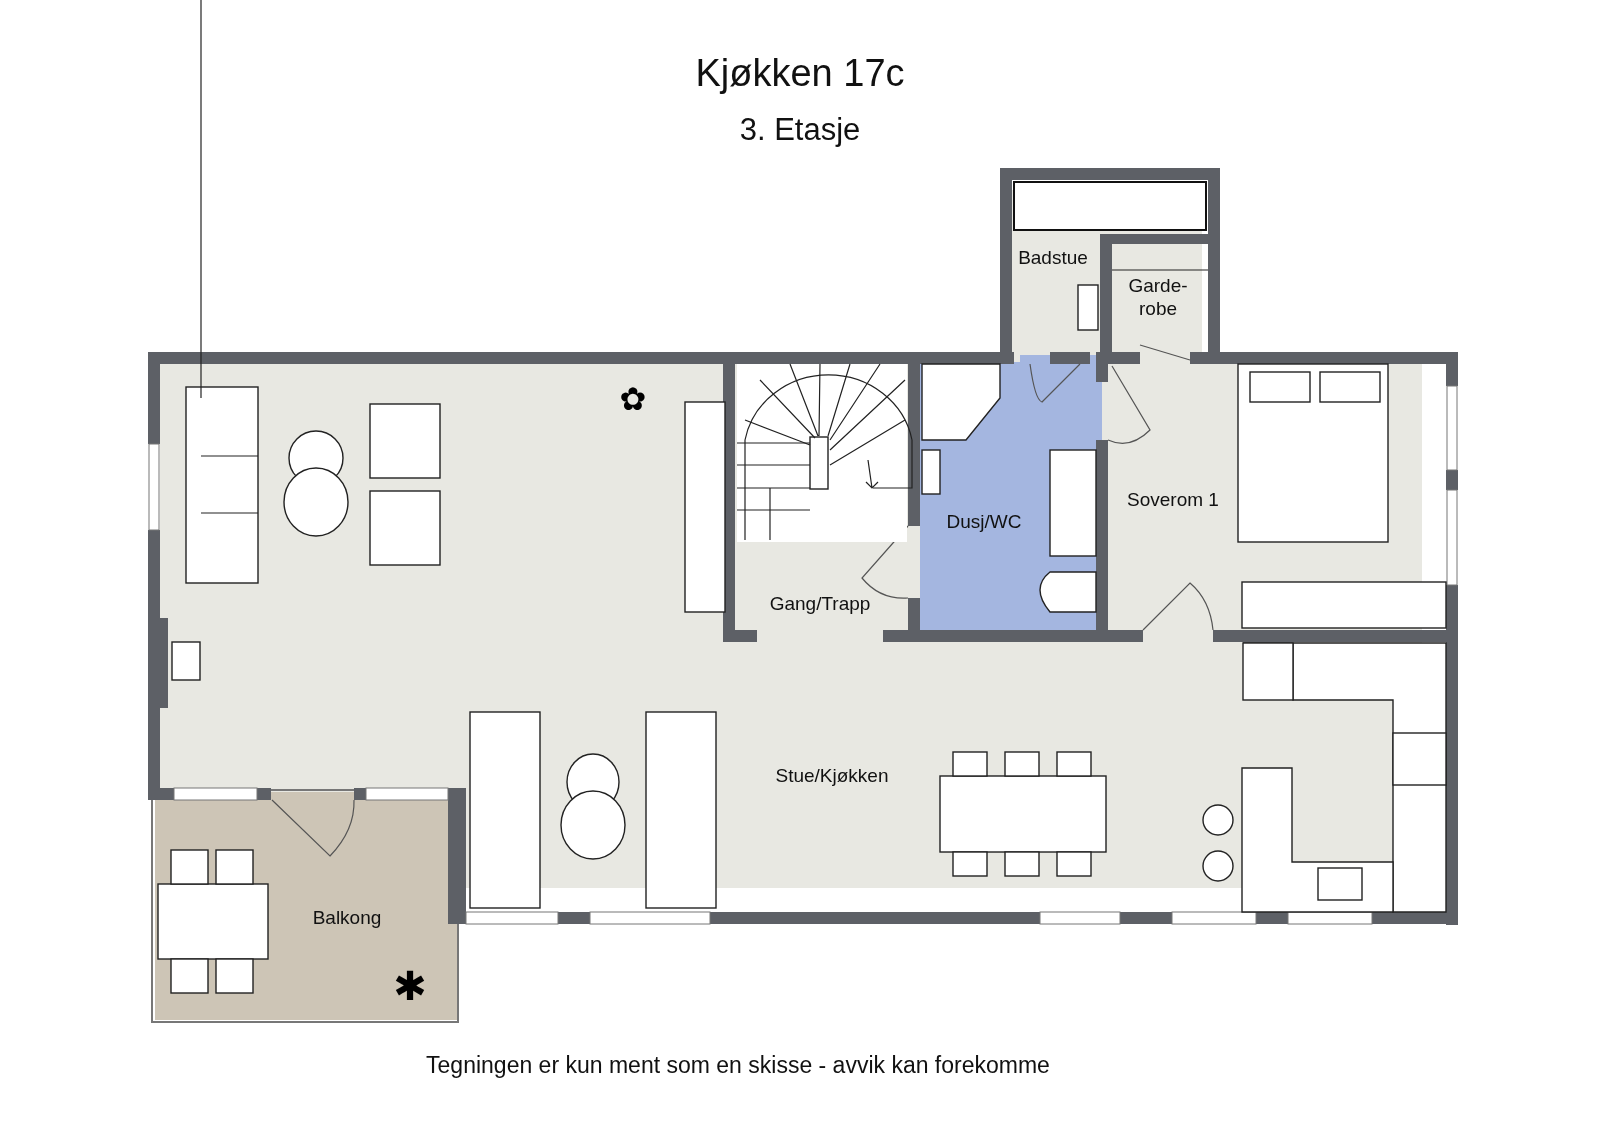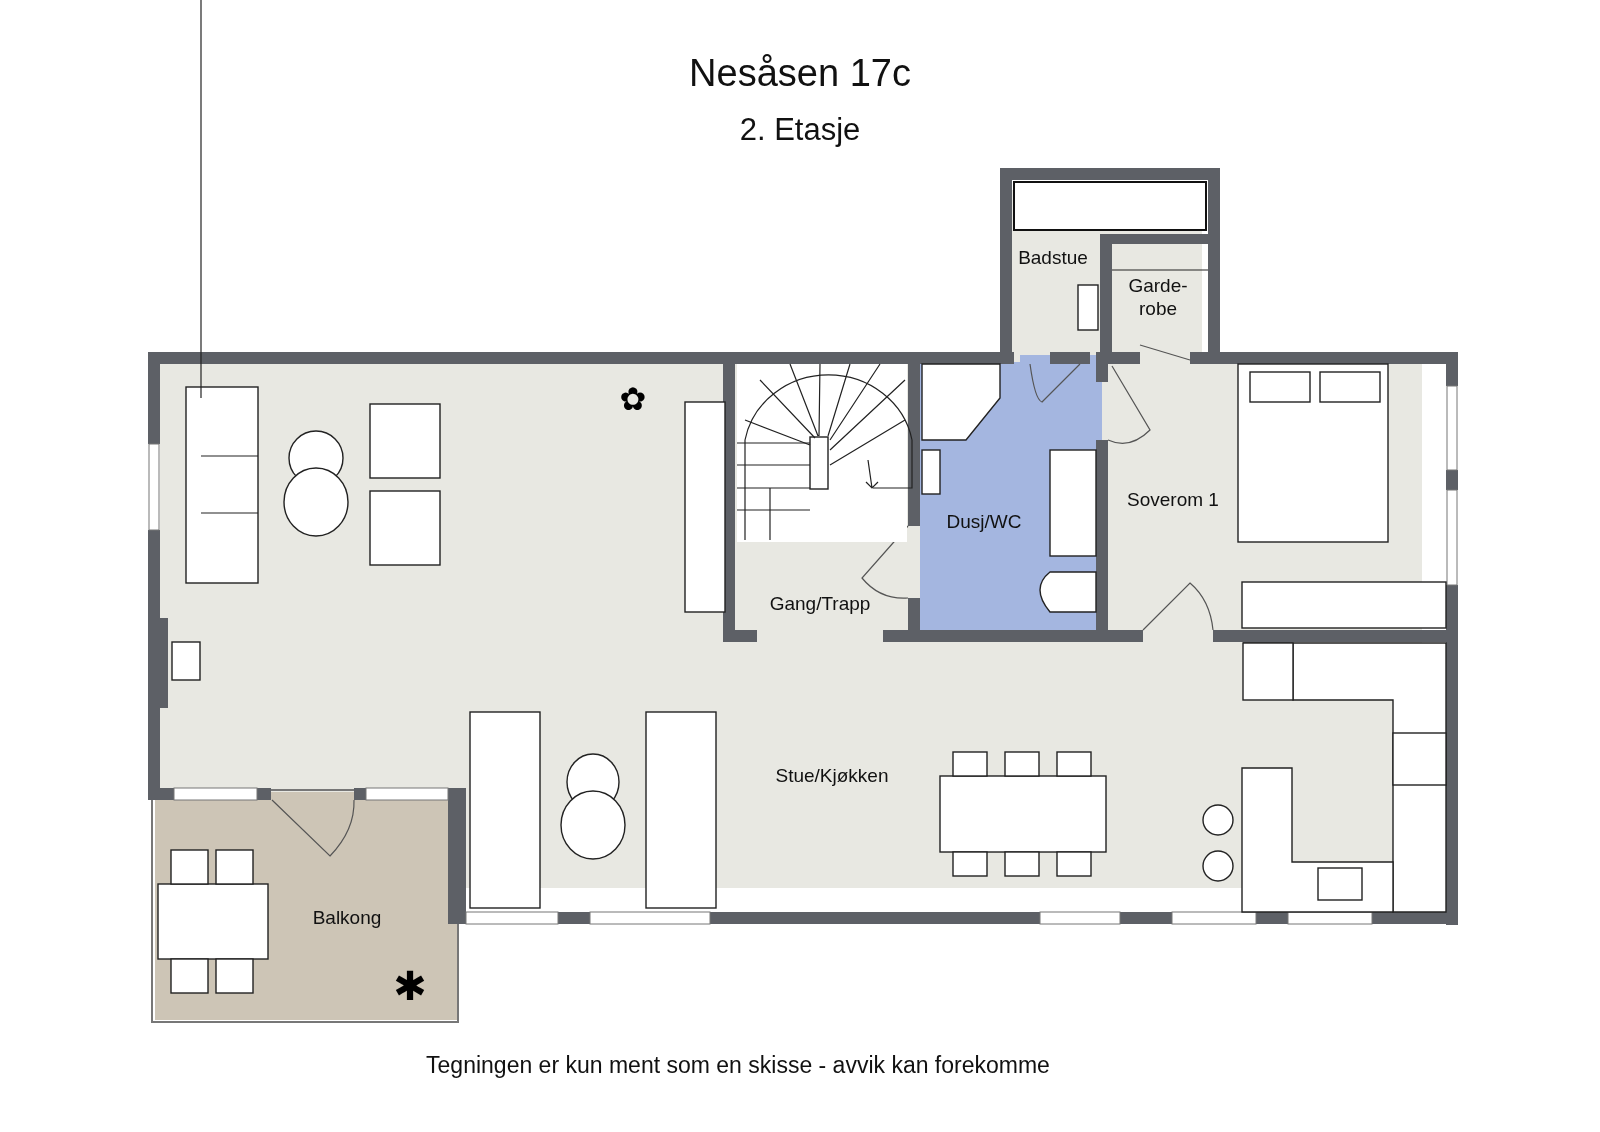--- a/index.html
+++ b/index.html
@@ -10,22 +10,22 @@
   svg{position:absolute;left:0;top:0;}
   .lbl{font-family:"Liberation Sans",sans-serif;font-size:19px;fill:#111;}
   .f{fill:#fff;stroke:#222;stroke-width:1.4;}
   .l{fill:none;stroke:#222;stroke-width:1.2;}
   .d{fill:none;stroke:#555;stroke-width:1.2;}
   .w{fill:#5d6066;}
 </style>
 </head>
 <body>
 
-<div class="title">Nesåsen 17c</div>
-<div class="subtitle">2. Etasje</div>
+<div class="title">Kjøkken 17c</div>
+<div class="subtitle">3. Etasje</div>
 
 <svg width="1600" height="1132" viewBox="0 0 1600 1132">
 
   <rect x="160" y="360" width="1262" height="528" fill="#e8e8e2"></rect>
   <rect x="1002" y="190" width="200" height="175" fill="#e8e8e2"></rect>
   <rect x="920" y="362" width="182" height="270" fill="#a4b6e0"></rect>
   <rect x="1020" y="355" width="80" height="20" fill="#a4b6e0"></rect>
   <rect x="155" y="792" width="302" height="228" fill="#cdc5b6"></rect>
   <rect x="152" y="790" width="306" height="232" fill="none" stroke="#777" stroke-width="2"></rect>
 

